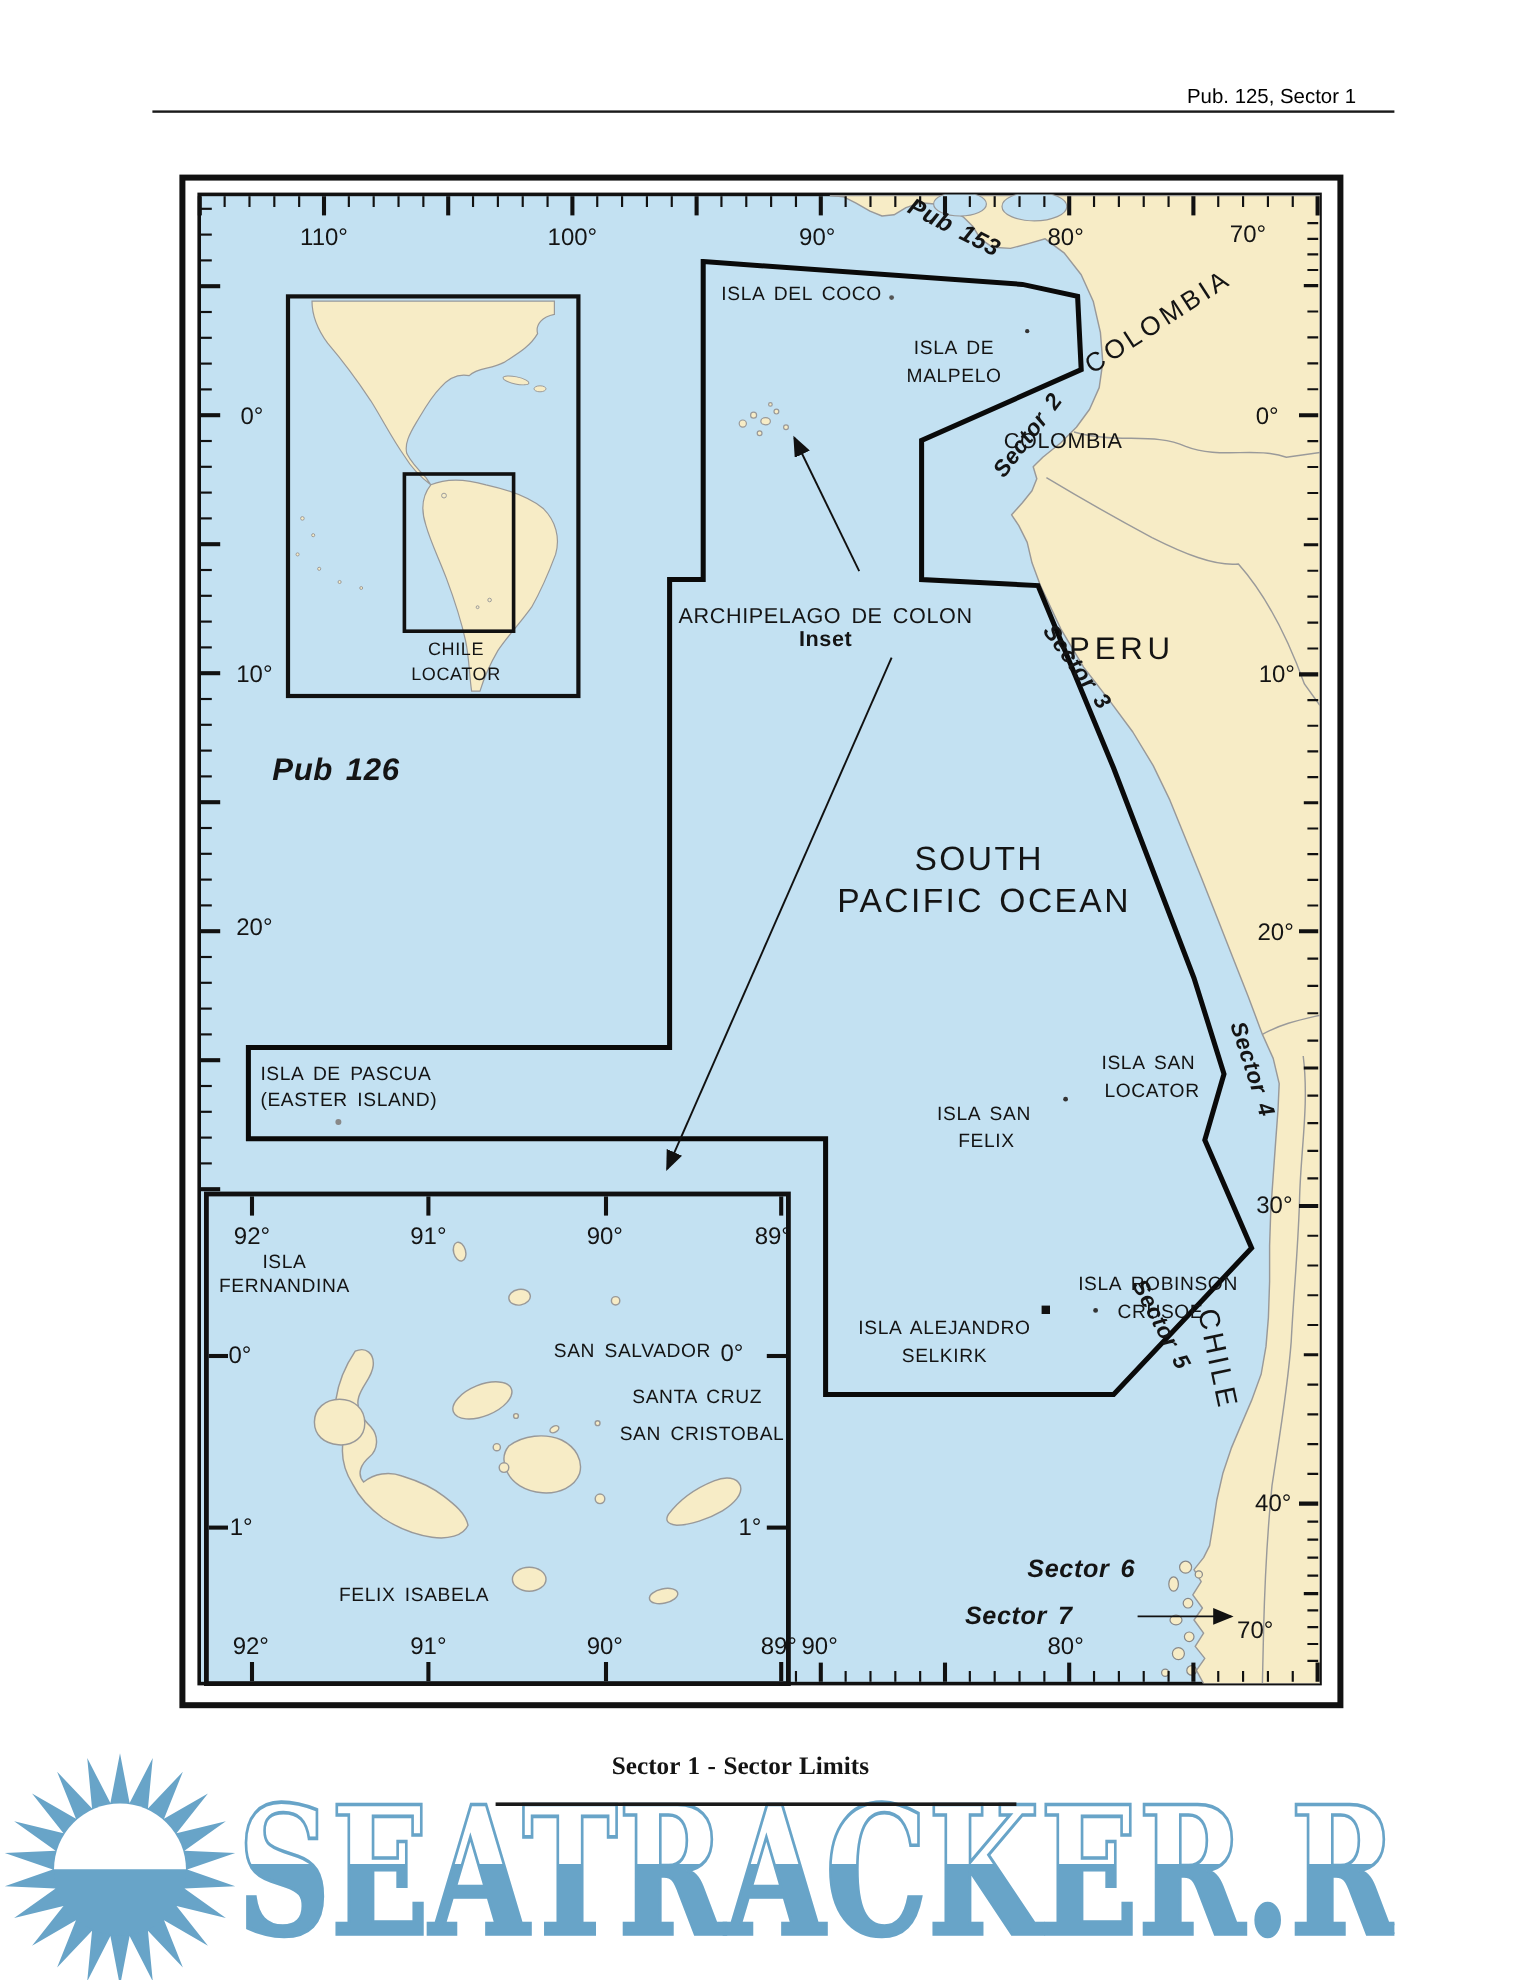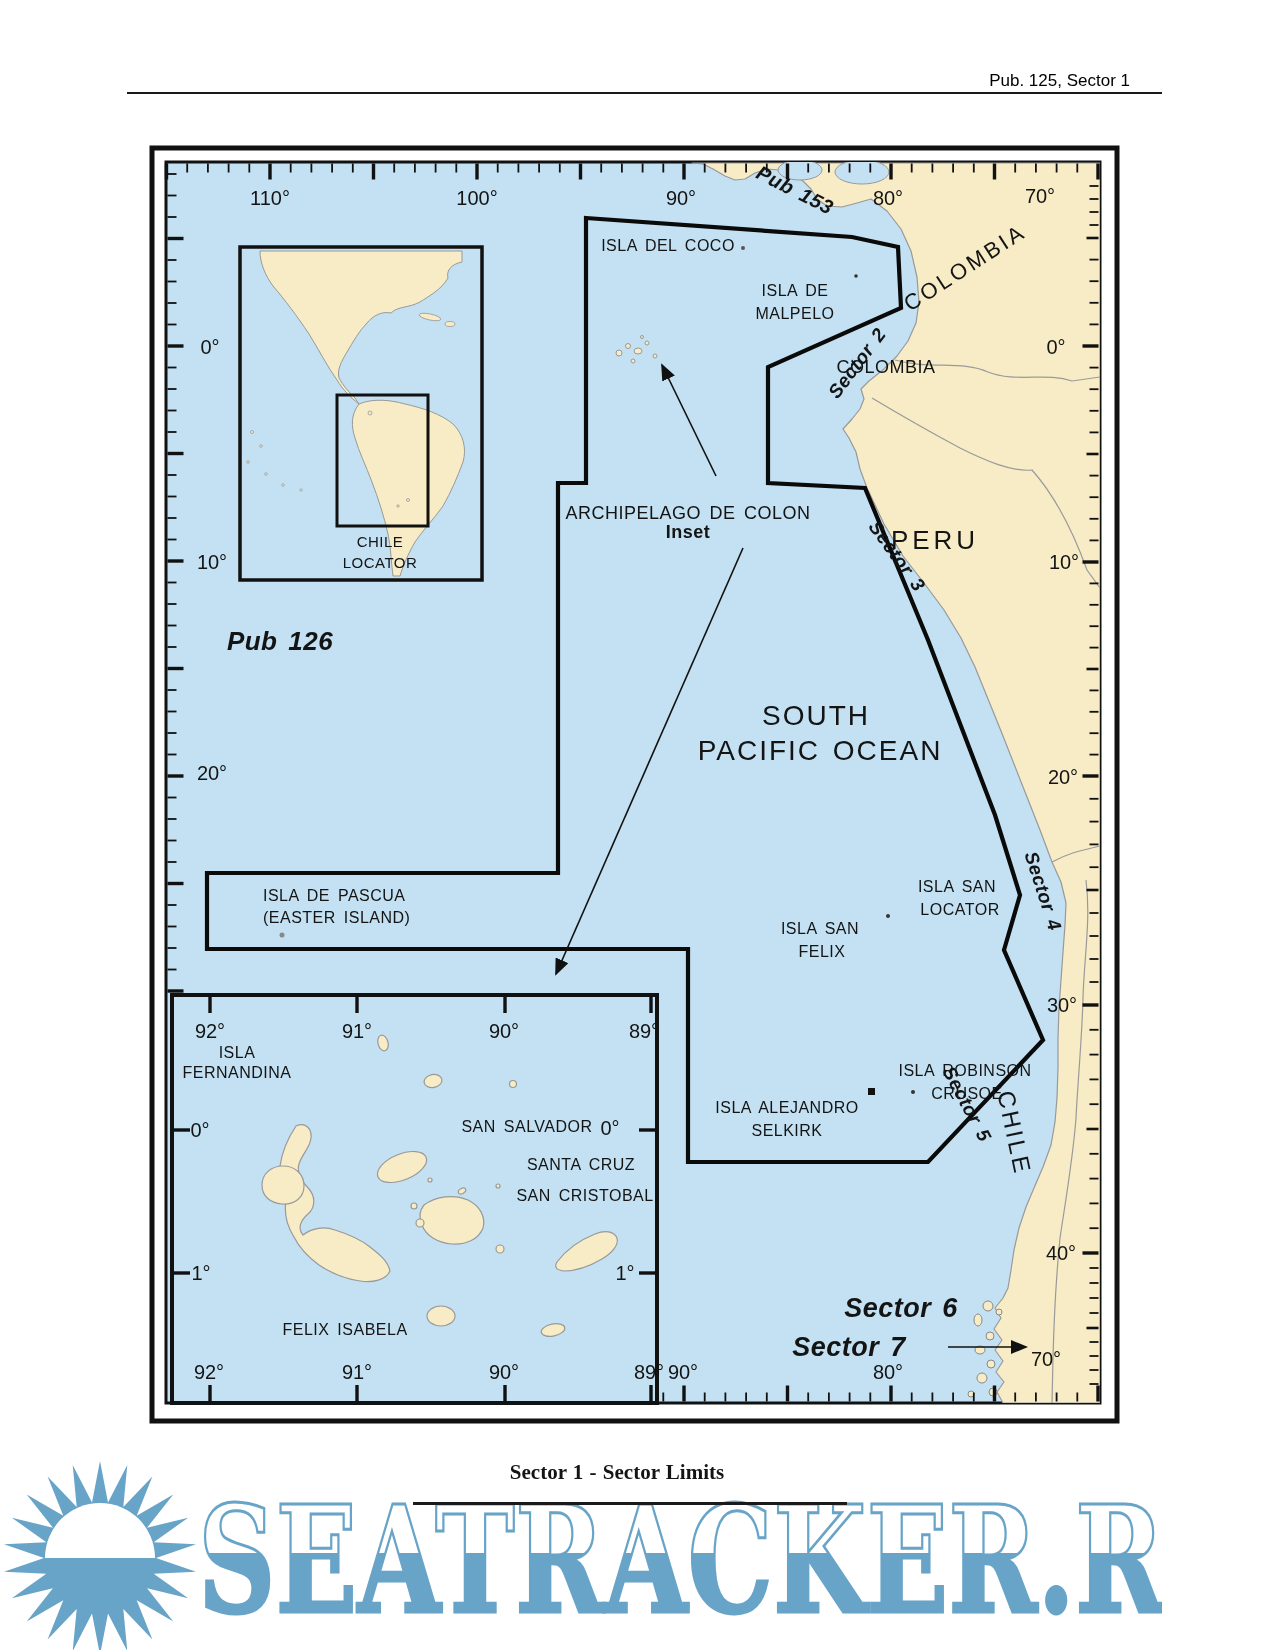--- a/index.html
+++ b/index.html
@@ -2,24 +2,24 @@
 <html><head>
 <meta charset="utf-8">
 <style>
   html,body{margin:0;padding:0;background:#ffffff;}
   #page{position:relative;width:1162px;height:1650px;background:#fff;overflow:hidden;
         font-family:"Liberation Sans",sans-serif;}
   #map-svg{position:absolute;left:0;top:0;z-index:1;}
   .lbl{position:absolute;color:#141414;white-space:nowrap;z-index:2;
        transform:translate(-50%,-50%);letter-spacing:.5px;word-spacing:3px;text-align:center;
        font-family:"Liberation Sans",sans-serif;line-height:1;}
-  .la{transform:translate(0,-50%);text-align:left;margin-left:46px;}
+  .la{transform:translate(0,-50%);text-align:left;}
   .s15{font-size:15px}.s16{font-size:16px}.s18{font-size:18px}
   .s20{font-size:20px;letter-spacing:0;word-spacing:0}
-  .s21{font-size:27px}.s22{font-size:22px;letter-spacing:3px}
+  .s21{font-size:21px}.s22{font-size:22px;letter-spacing:3px}
   .s24{font-size:24px;letter-spacing:3px}.s26{font-size:26px;letter-spacing:4px}
   .s28{font-size:28px;letter-spacing:2px}
   .b{font-weight:bold}.bi{font-weight:bold;font-style:italic;letter-spacing:.5px}
   .serif{font-family:"Liberation Serif",serif}
   .hdr{font-size:17px;color:#000}
   .rule{position:absolute;background:#1a1a1a;z-index:2}
 </style>
 </head>
 <body>
 

